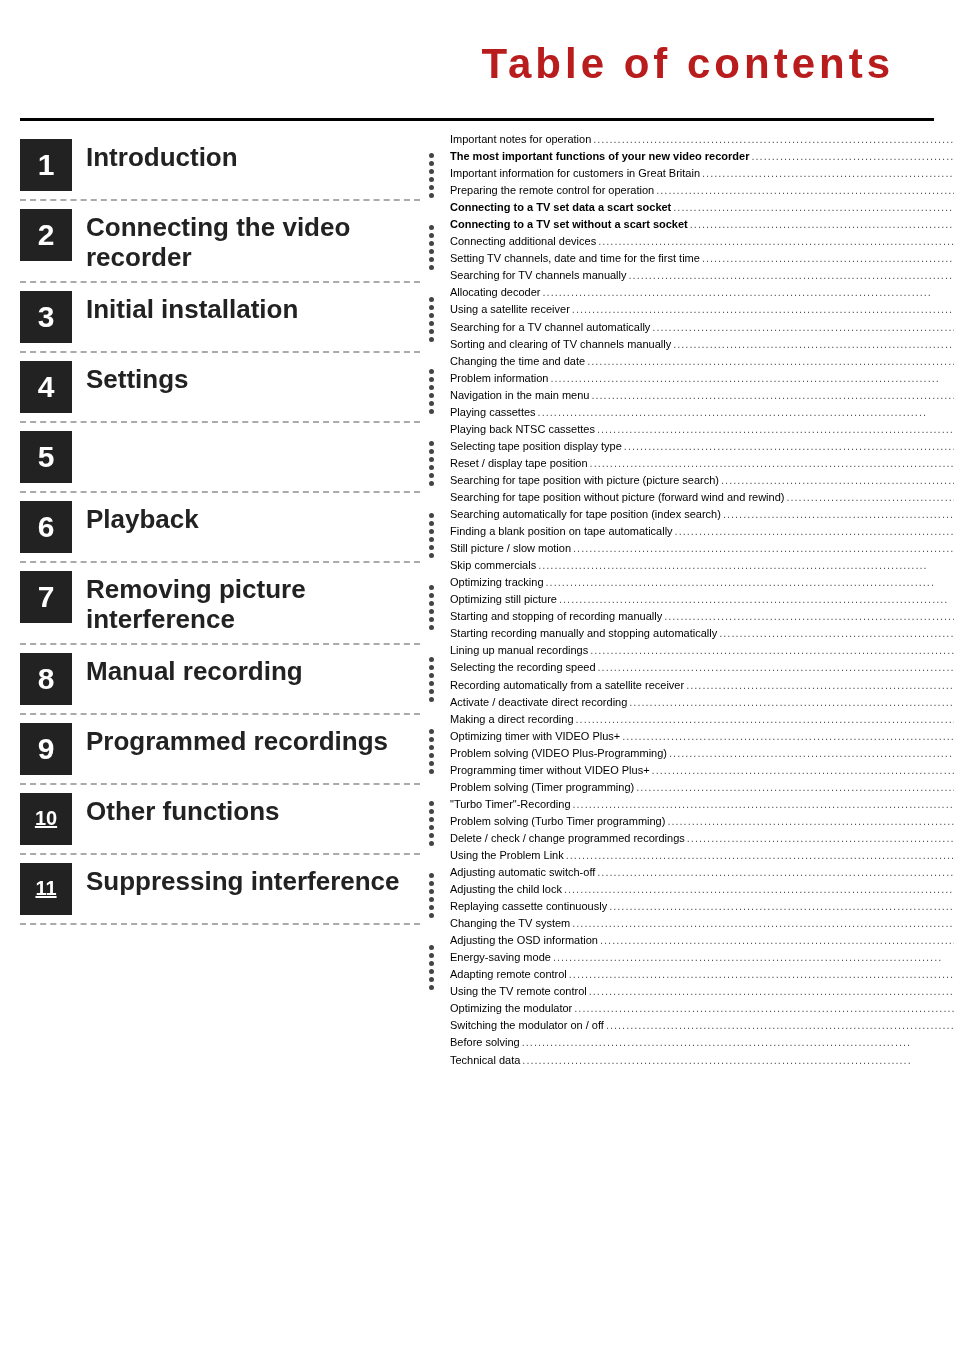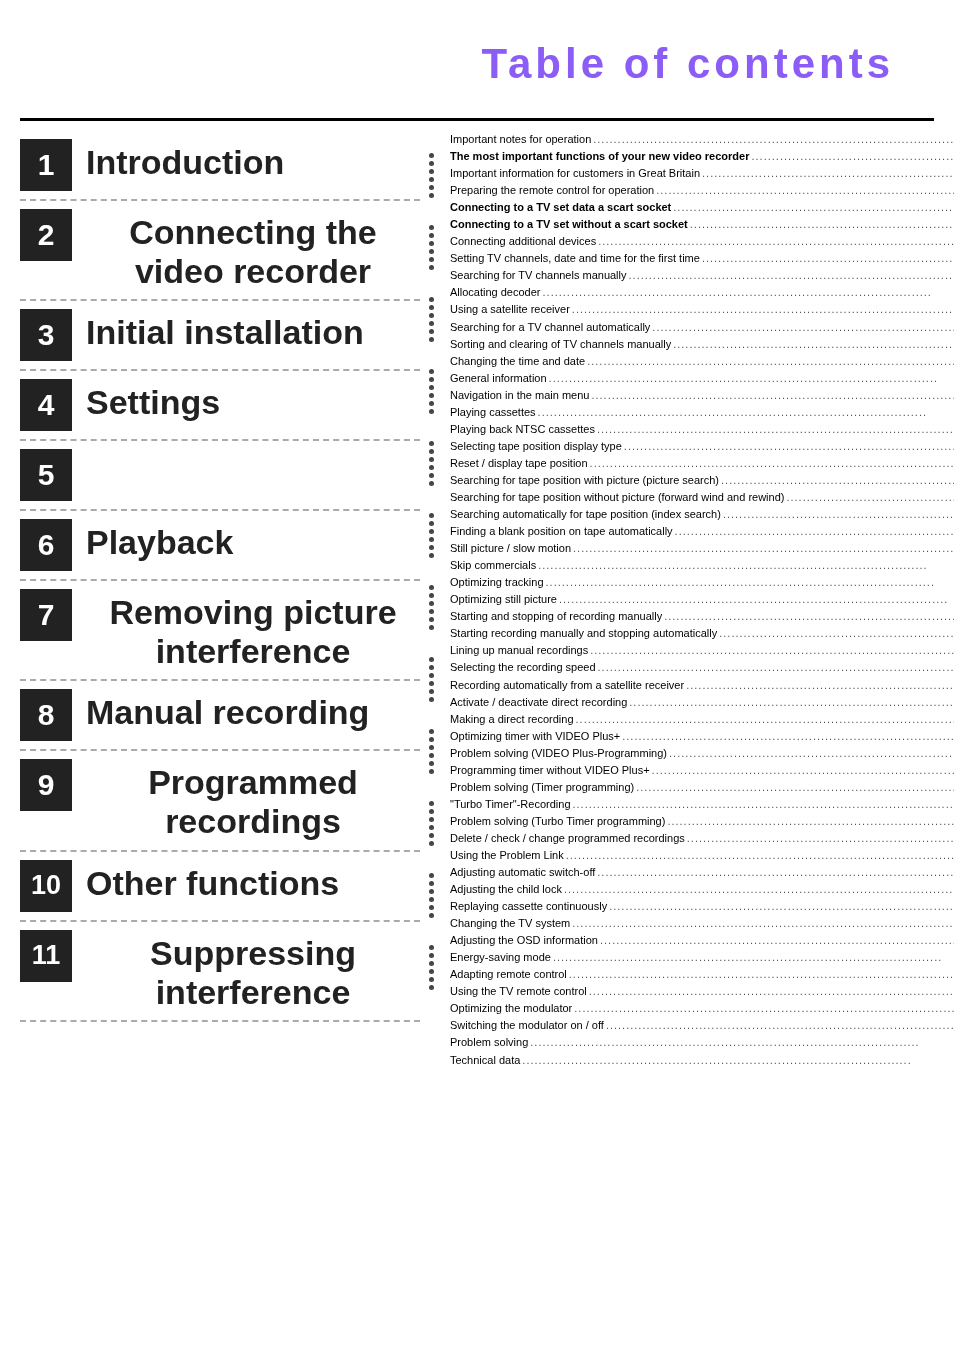--- a/index.html
+++ b/index.html
@@ -21,21 +21,21 @@
     .title-section {
       text-align: right;
       padding: 10px 40px 20px 0;
       margin-bottom: 10px;
     }
 
     .title-section h1 {
       font-size: 42px;
       font-weight: bold;
       letter-spacing: 4px;
-      color: #8b5cf6;
+      color: #b91c1c;
     }
 
     .divider-line {
       border: none;
       border-top: 3px solid #000;
       margin: 0 0 10px 0;
     }
 
     .main-content {
       display: flex;
@@ -64,30 +64,30 @@
       display: flex;
       align-items: center;
       justify-content: center;
       font-size: 30px;
       font-weight: bold;
       flex-shrink: 0;
       margin-right: 14px;
     }
 
     .chapter-number-box.large-num {
-      font-size: 27px;
+      font-size: 20px;
+      text-decoration: underline;
     }
 
     .chapter-title {
-      font-size: 34px;
+      font-size: 26px;
       font-weight: bold;
       color: #222;
       line-height: 1.15;
       padding-top: 4px;
-      text-align: center;
     }
 
     
     .dots-column {
       width: 22px;
       flex-shrink: 0;
       display: flex;
       flex-direction: column;
       align-items: center;
       padding-top: 8px;
@@ -347,21 +347,21 @@
         </div>
         <div class="toc-entry">
           <span class="toc-entry-text">Sorting and clearing of TV channels manually</span>
           <span class="toc-dots"> ................................................................................................</span>
         </div>
         <div class="toc-entry">
           <span class="toc-entry-text">Changing the time and  date</span>
           <span class="toc-dots"> ................................................................................................</span>
         </div>
         <div class="toc-entry">
-          <span class="toc-entry-text">General information</span>
+          <span class="toc-entry-text">Problem information</span>
           <span class="toc-dots"> ................................................................................................</span>
         </div>
         <div class="toc-entry">
           <span class="toc-entry-text">Navigation in the main menu</span>
           <span class="toc-dots"> ................................................................................................</span>
         </div>
         <div class="toc-entry">
           <span class="toc-entry-text">Playing cassettes</span>
           <span class="toc-dots"> ................................................................................................</span>
         </div>
@@ -503,21 +503,21 @@
         </div>
         <div class="toc-entry">
           <span class="toc-entry-text">Optimizing the modulator</span>
           <span class="toc-dots"> ................................................................................................</span>
         </div>
         <div class="toc-entry">
           <span class="toc-entry-text">Switching the modulator on / off</span>
           <span class="toc-dots"> ................................................................................................</span>
         </div>
         <div class="toc-entry">
-          <span class="toc-entry-text">Problem solving</span>
+          <span class="toc-entry-text">Before solving</span>
           <span class="toc-dots"> ................................................................................................</span>
         </div>
         <div class="toc-entry">
           <span class="toc-entry-text">Technical data</span>
           <span class="toc-dots"> ................................................................................................</span>
         </div>
       </div>
   </div>
 </div>
 

